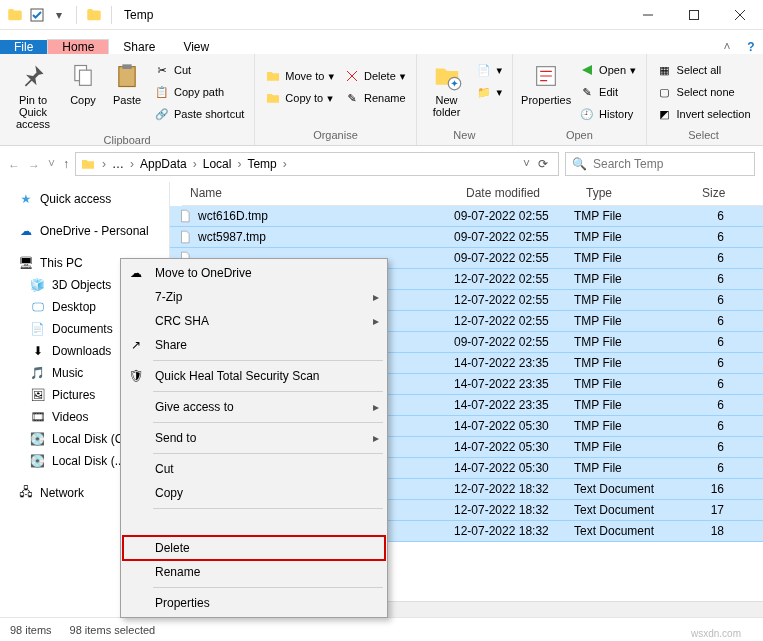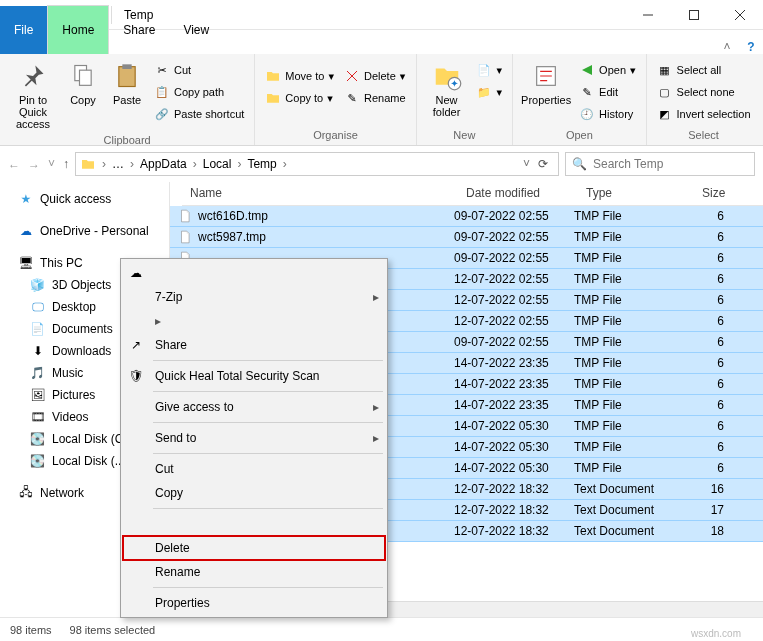--- a/index.html
+++ b/index.html
@@ -11,23 +11,23 @@
 .titlebar .qat .icon { width: 18px; height: 18px; display: flex; align-items: center; justify-content: center; color: #555; }
 .titlebar .folder-icon { width: 18px; height: 18px; }
 .titlebar .title { margin-left: 8px; font-size: 12px; }
 .titlebar .spacer { flex: 1; }
 .titlebar .win-controls { display: flex; }
 .titlebar .win-controls div { width: 46px; height: 30px; display: flex; align-items: center; justify-content: center; color: #333; }
 .titlebar .qat-sep { width: 1px; height: 18px; background: #ddd; margin: 0 4px; }
 
 
 .ribbon-tabs { height: 24px; display: flex; align-items: flex-end; background: #fff; }
-.ribbon-tab { padding: 17px 14px; font-size: 12px; cursor: default; margin-top: 11px; }
+.ribbon-tab { padding: 0 14px; font-size: 12px; cursor: default; margin-top: 11px; }
 .ribbon-tab.file { background: #1979ca; color: #fff; }
-.ribbon-tab.active { background: #86efac; border: 1px solid #d9d9d9; border-bottom: none; }
+.ribbon-tab.active { background: #fca5a5; border: 1px solid #d9d9d9; border-bottom: none; }
 .ribbon-tabs .spacer { flex: 1; }
 .ribbon-tabs .help { width: 24px; text-align: center; color: #1979ca; font-weight: bold; }
 .ribbon-tabs .caret { width: 24px; text-align: center; color: #777; }
 
 
 .ribbon { height: 92px; background: #f5f5f5; border-bottom: 1px solid #d9d9d9; display: flex; }
 .ribbon-group { border-right: 1px solid #e2e2e2; padding: 2px 6px; display: flex; flex-direction: column; }
 .ribbon-group .group-row { flex: 1; display: flex; align-items: flex-start; gap: 2px; }
 .ribbon-group .group-label { text-align: center; font-size: 11px; color: #666; padding-bottom: 2px; }
 .big-btn { display: flex; flex-direction: column; align-items: center; justify-content: center; width: 54px; padding: 4px 2px; font-size: 11px; text-align: center; line-height: 1.1; gap: 2px; }
@@ -644,28 +644,30 @@
     <div class="hscroll">
         <span style="color:#888;padding:0 4px">◂</span>
         <div class="thumb"></div>
       </div>
   </div>
 </div>
 
 <div class="ctx" id="ctx">
     <div class="row">
       <span class="ico">☁</span>
+      <span class="lbl">Move to OneDrive</span>
     </div>
     <div class="row">
       <span class="ico"></span>
       <span class="lbl">7-Zip</span>
       <span class="arrow">▸</span>
     </div>
     <div class="row">
       <span class="ico"></span>
+      <span class="lbl">CRC SHA</span>
       <span class="arrow">▸</span>
     </div>
     <div class="row">
       <span class="ico">↗</span>
       <span class="lbl">Share</span>
     </div>
     <div class="sep"></div>
     <div class="row">
       <span class="ico">🛡</span>
       <span class="lbl">Quick Heal Total Security Scan</span>

